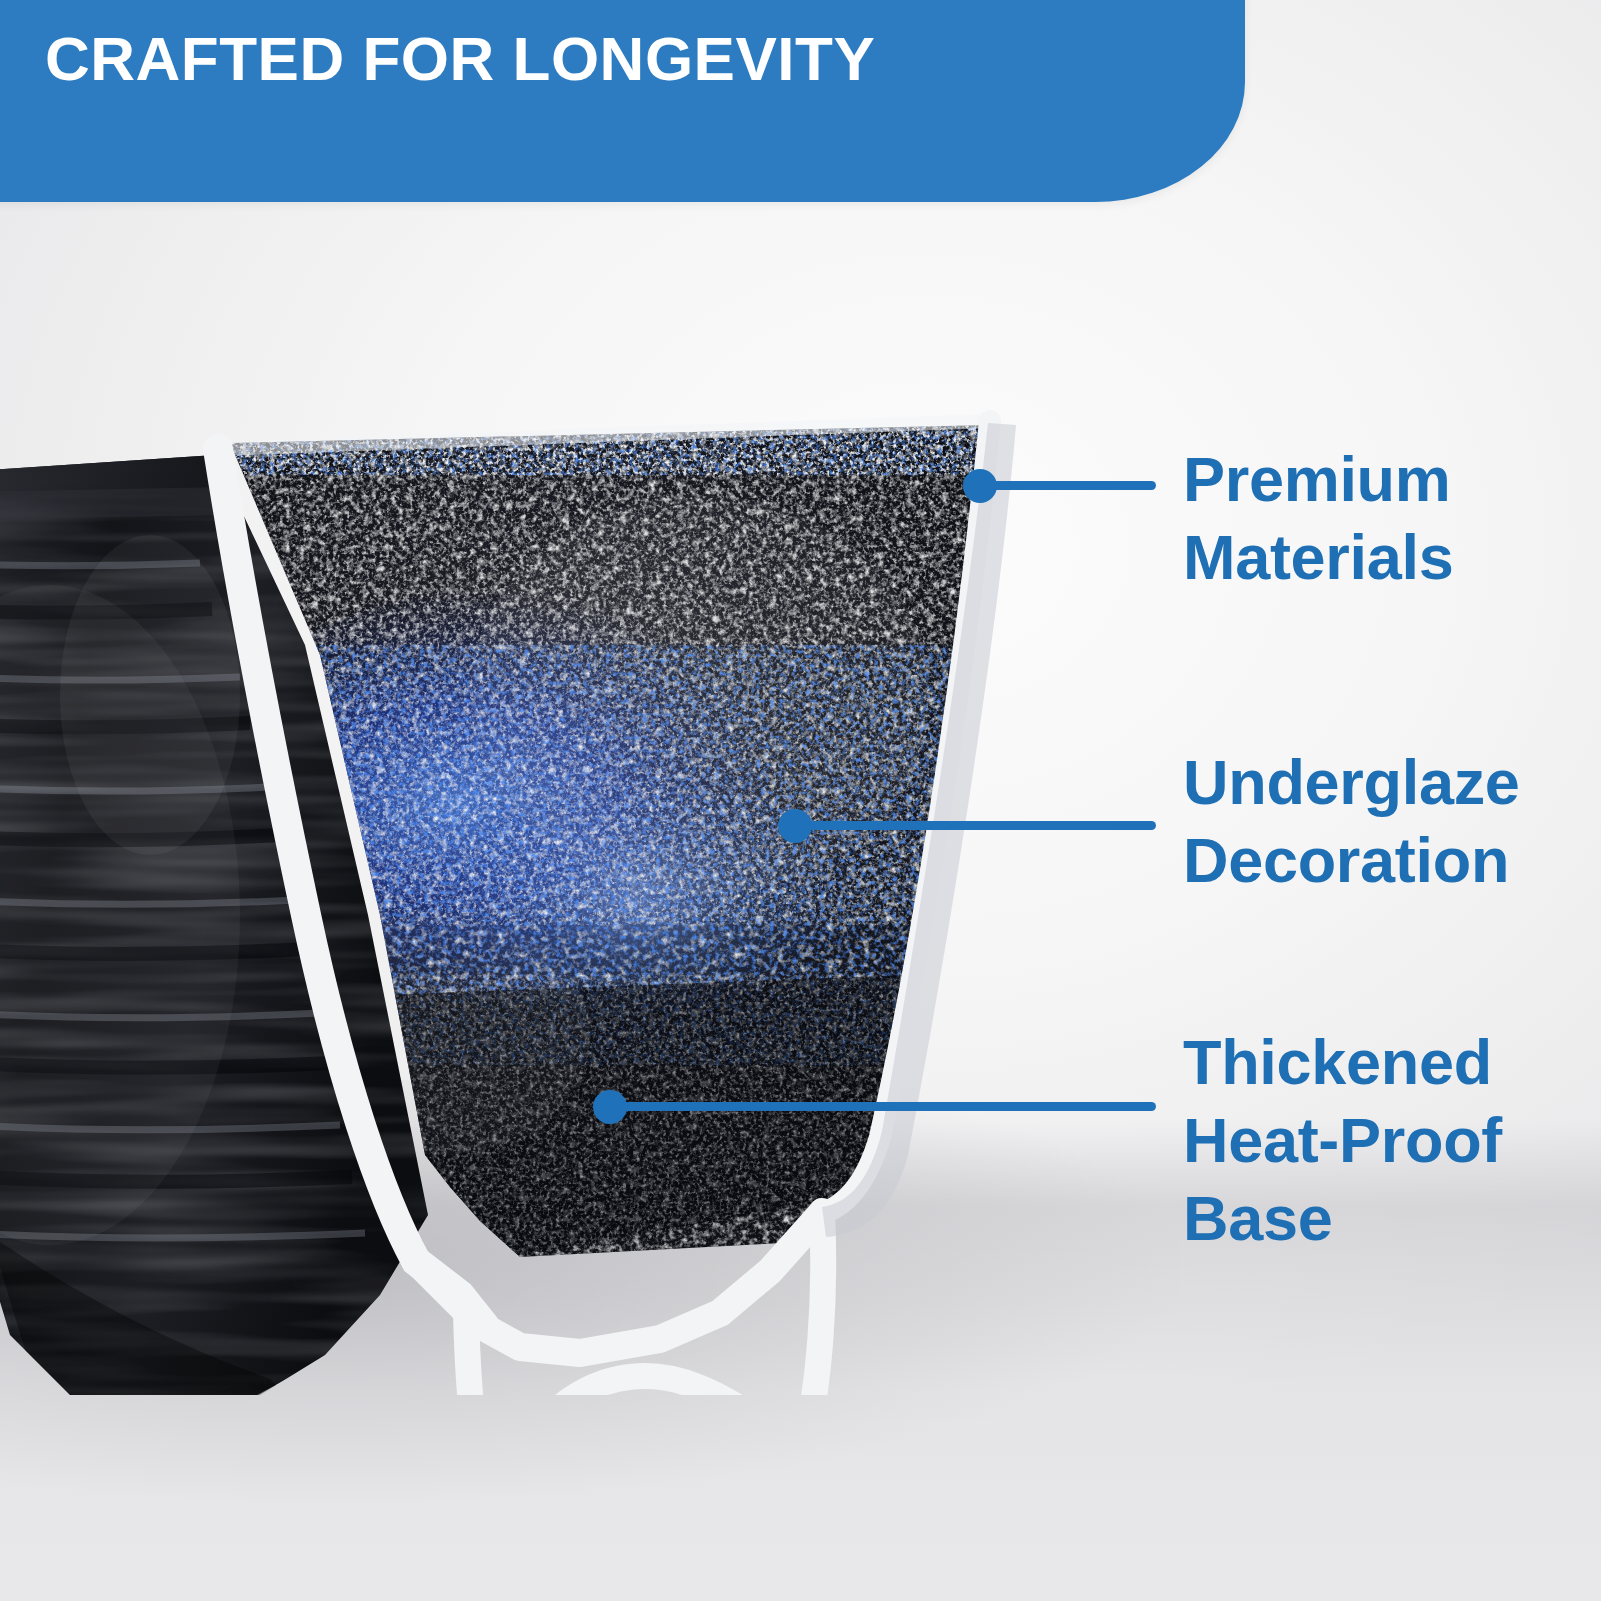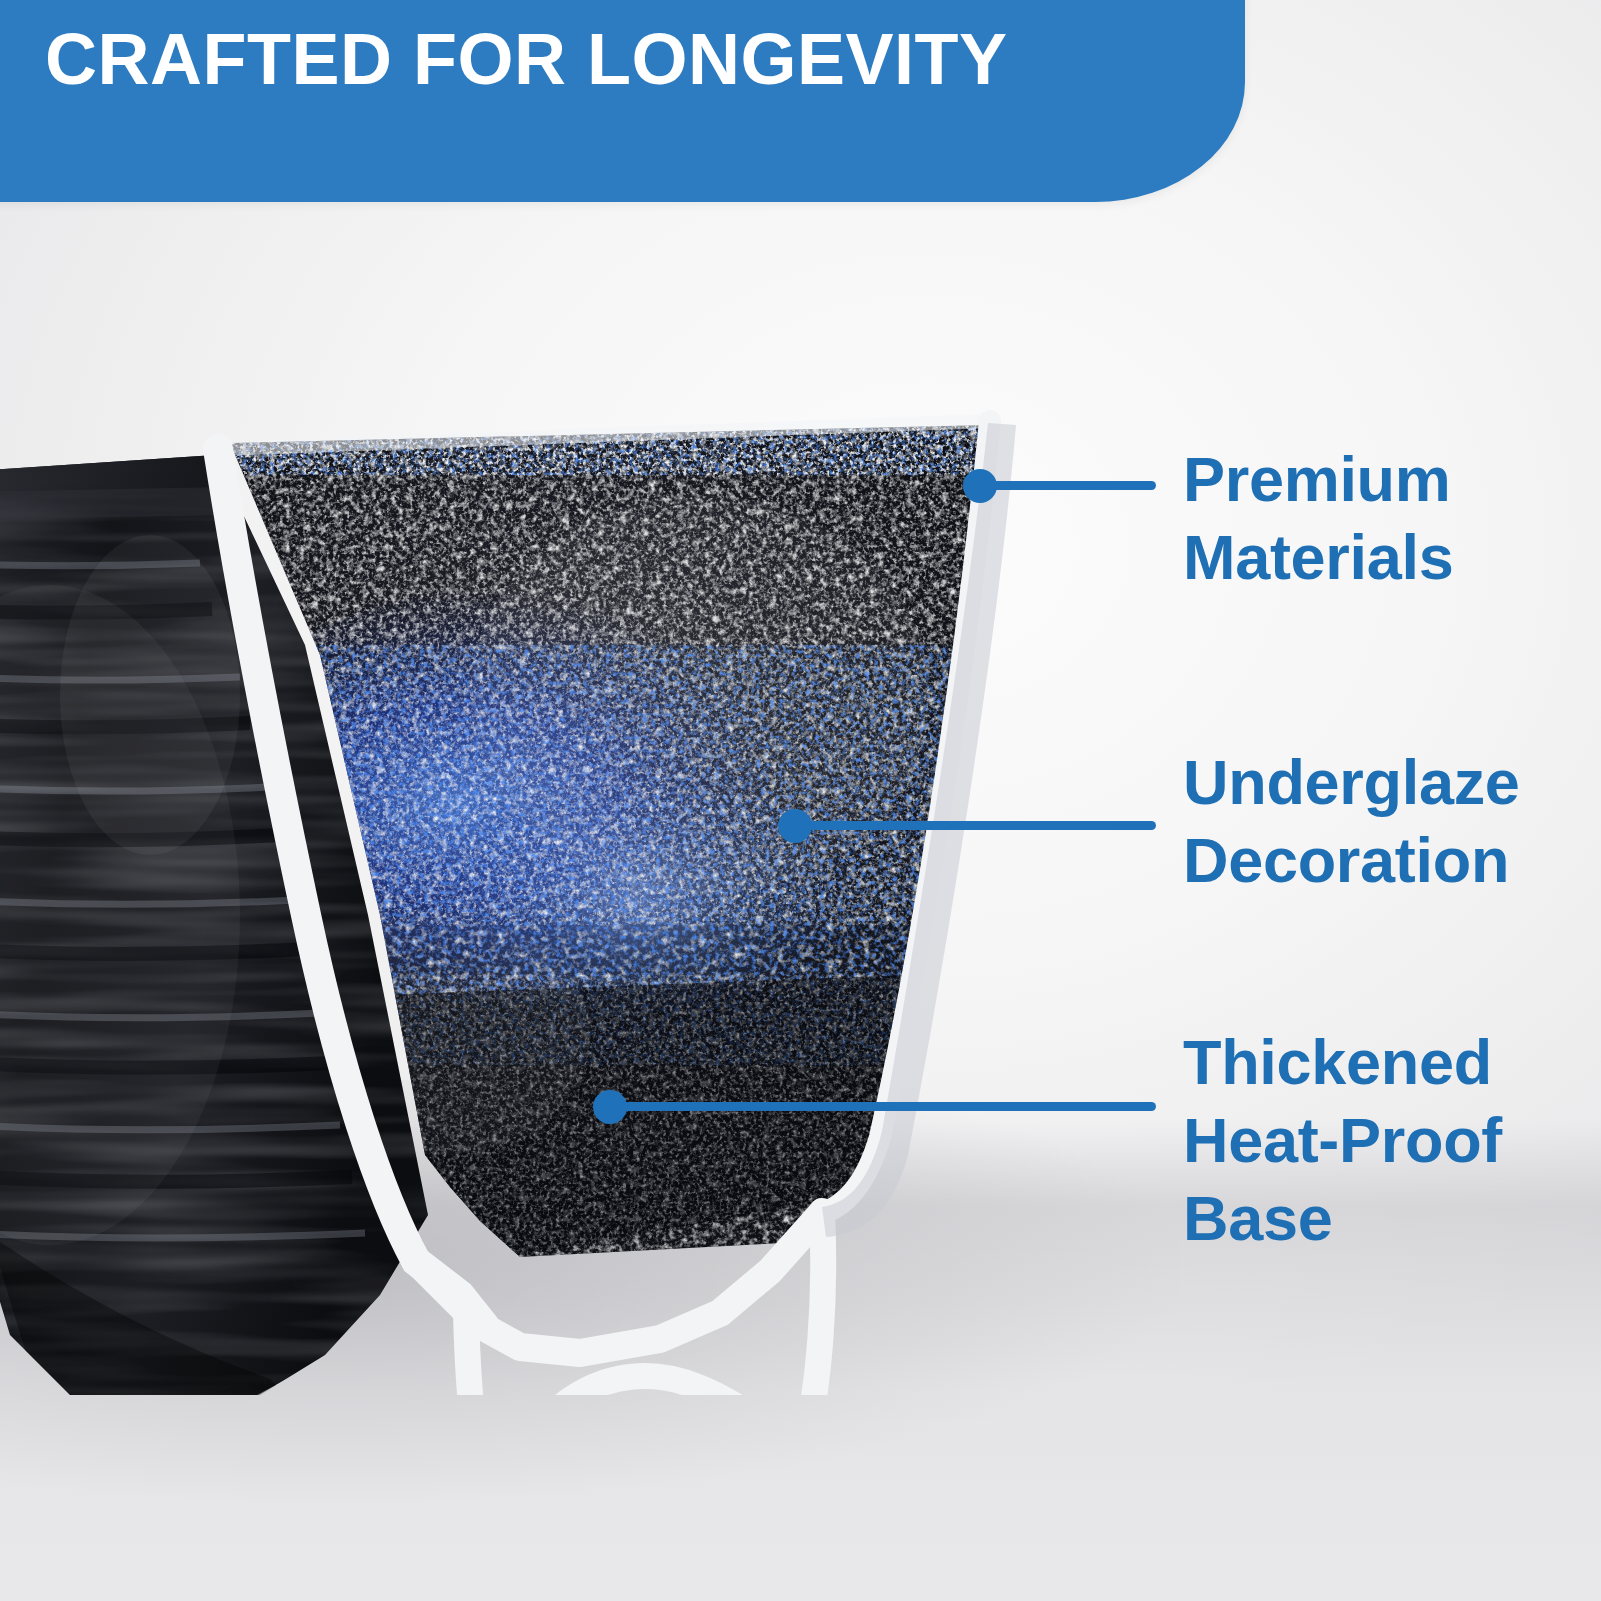--- a/index.html
+++ b/index.html
@@ -48,21 +48,21 @@
     background: #2d7cc1;
     border-bottom-right-radius: 150px 120px;
     box-shadow: 0 3px 10px rgba(0,0,0,0.06);
   }
   .banner-title {
     position: absolute;
     left: 85px;
     top: 34px;
     width: 1160px;
     color: #ffffff;
-    font-size: 72px;
+    font-size: 62px;
     font-weight: bold;
     letter-spacing: 0.5px;
     line-height: 110px;
     white-space: nowrap;
   }
 
   
   .product {
     position: absolute;
     left: -180px;

